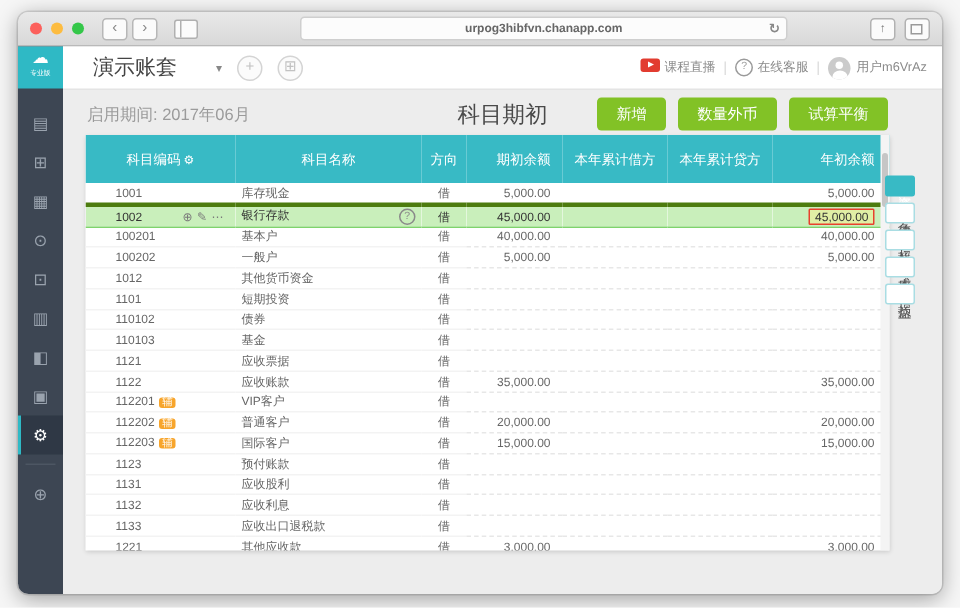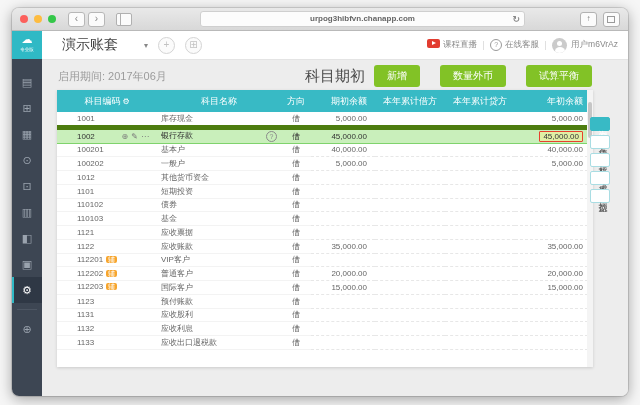--- a/index.html
+++ b/index.html
@@ -53,44 +53,44 @@
   .qcirc{width:10px;height:10px;border:1px solid #9a9a9a;border-radius:50%;font-size:7px;line-height:10px;text-align:center;color:#9a9a9a;display:inline-block;}
   .userbox{display:flex;align-items:center;gap:4px;cursor:pointer;}
   .avatar{width:15px;height:15px;border-radius:50%;background:#cbcbcb;position:relative;overflow:hidden;display:inline-block;}
   .avatar::before{content:"";position:absolute;left:5px;top:3px;width:5px;height:5px;border-radius:50%;background:#fff;}
   .avatar::after{content:"";position:absolute;left:2.5px;top:9px;width:10px;height:8px;border-radius:50%;background:#fff;}
   
   .main{flex:1;background:#ededed;position:relative;}
   .phead{position:relative;height:30px;}
   .period{position:absolute;left:16px;top:9px;font-size:11px;color:#9b9b9b;}
   .ptitle{position:absolute;left:0;right:0;top:7px;text-align:center;font-size:15px;color:#4a4a4a;}
-  .pbtns{position:absolute;right:36px;top:5px;display:flex;gap:20px;}
+  .pbtns{position:absolute;right:36px;top:5px;display:flex;gap:8px;}
   .pbtns button{background:#82c226;color:#fff;border:none;border-radius:3px;font-size:10px;padding:4px 13px;
                 font-family:inherit;cursor:pointer;}
   .card{position:absolute;left:15px;top:30px;width:536px;height:277px;background:#fff;
         box-shadow:0 1px 3px rgba(0,0,0,.15);overflow:hidden;}
   table{border-collapse:collapse;table-layout:fixed;width:536px;}
   col.w0{width:100px;}col.w1{width:124px;}col.w2{width:30px;}col.w3{width:64px;}
   col.w4{width:70px;}col.w5{width:70px;}col.w6{width:78px;}
-  thead th{background:#38bac5;color:#fff;font-weight:normal;font-size:9px;height:22px;padding:0;}
+  thead th{background:#38bac5;color:#fff;font-weight:normal;font-size:9px;height:32px;padding:0;}
   th.h0,th.h1,th.h2{text-align:center;}
   th.h3,th.h4,th.h5,th.h6{text-align:right;padding-right:8px;}
   th.h6{padding-right:10px;}
   .hgear{font-size:8px;margin-left:2px;cursor:pointer;font-family:"DejaVu Sans",sans-serif;}
   tbody td{height:12.75px;font-size:8px;color:#666;padding:0;border-bottom:1px solid #f3f3f3;overflow:hidden;white-space:nowrap;}
   td.c-code{padding-left:20px;}
   td.c-name{padding-left:4px;}
   td.c-dir{text-align:center;}
   td.c-num{text-align:right;padding-right:8px;border-bottom:1px dashed #e7e7e7;}
   td.c-init{padding-right:10px;}
   .f-badge{background:#f7a52c;color:#fff;font-size:7px;border-radius:2px;padding:0 2px;margin-left:3px;}
   .row-icons{float:right;margin-right:5px;color:#7a7a7a;font-size:8px;letter-spacing:3px;font-family:"DejaVu Sans",sans-serif;}
   .f-help{float:right;width:9px;height:9px;border:1px solid #8a8a8a;border-radius:50%;font-size:7px;line-height:9px;
           text-align:center;color:#8a8a8a;margin:1px 4px 0 0;}
-  tr.hl td{background:#c9efbb;border-top:5px solid #4d7c0f;border-bottom:1px solid #7fd36c;color:#333;}
+  tr.hl td{background:#c9efbb;border-top:3px solid #4d7c0f;border-bottom:1px solid #7fd36c;color:#333;}
   .redbox{display:inline-block;border:1px solid #e8402d;background:rgba(255,240,140,.45);padding:0 3px;border-radius:1px;}
   .vtrack{position:absolute;right:0;top:0;bottom:0;width:6px;background:#f4f4f4;}
   .vthumb{position:absolute;right:1px;top:12px;width:4px;height:36px;background:#c6c6c6;border-radius:2px;cursor:grab;}
   .side-tabs{position:absolute;right:18px;top:57px;display:flex;flex-direction:column;gap:4px;}
   .stab{width:18px;padding:5px 0;writing-mode:vertical-rl;text-orientation:upright;text-align:center;
         font-size:9px;letter-spacing:1px;color:#555;background:#fff;border:1px solid #a9dde3;
         border-radius:2px;cursor:pointer;margin:0 auto;}
   .stab.active{background:#38bac5;border-color:#38bac5;color:#fff;}
 </style>
 </head>
@@ -466,20 +466,35 @@
     <td class="c-name">
       <span class="f-name">应收出口退税款</span>
       
     </td>
     <td class="c-dir f-dir">借</td>
     <td class="c-num f-opening"></td>
     <td class="c-num f-debit"></td>
     <td class="c-num f-credit"></td>
     <td class="c-num c-init"><span class="f-initial"></span></td>
   </tr>
+                  <tr>
+    <td class="c-code">
+      <span class="f-code">1221</span>
+      
+    </td>
+    <td class="c-name">
+      <span class="f-name">其他应收款</span>
+      
+    </td>
+    <td class="c-dir f-dir">借</td>
+    <td class="c-num f-opening">3,000.00</td>
+    <td class="c-num f-debit"></td>
+    <td class="c-num f-credit"></td>
+    <td class="c-num c-init"><span class="f-initial">3,000.00</span></td>
+  </tr>
                 </tbody>
             </table>
             <div class="vtrack"></div>
             <div class="vthumb"></div>
           </div>
 
           <div class="side-tabs" id="side-tabs">
               <div class="stab active">资产</div>
               <div class="stab">负债</div>
               <div class="stab">权益</div>

